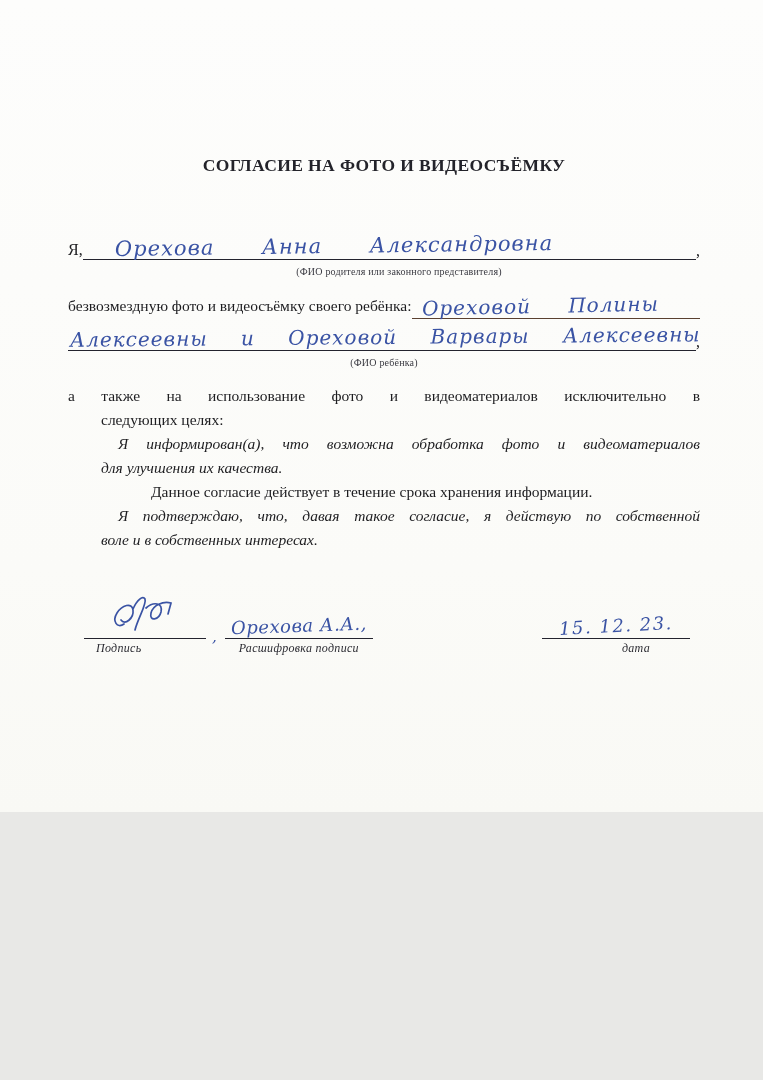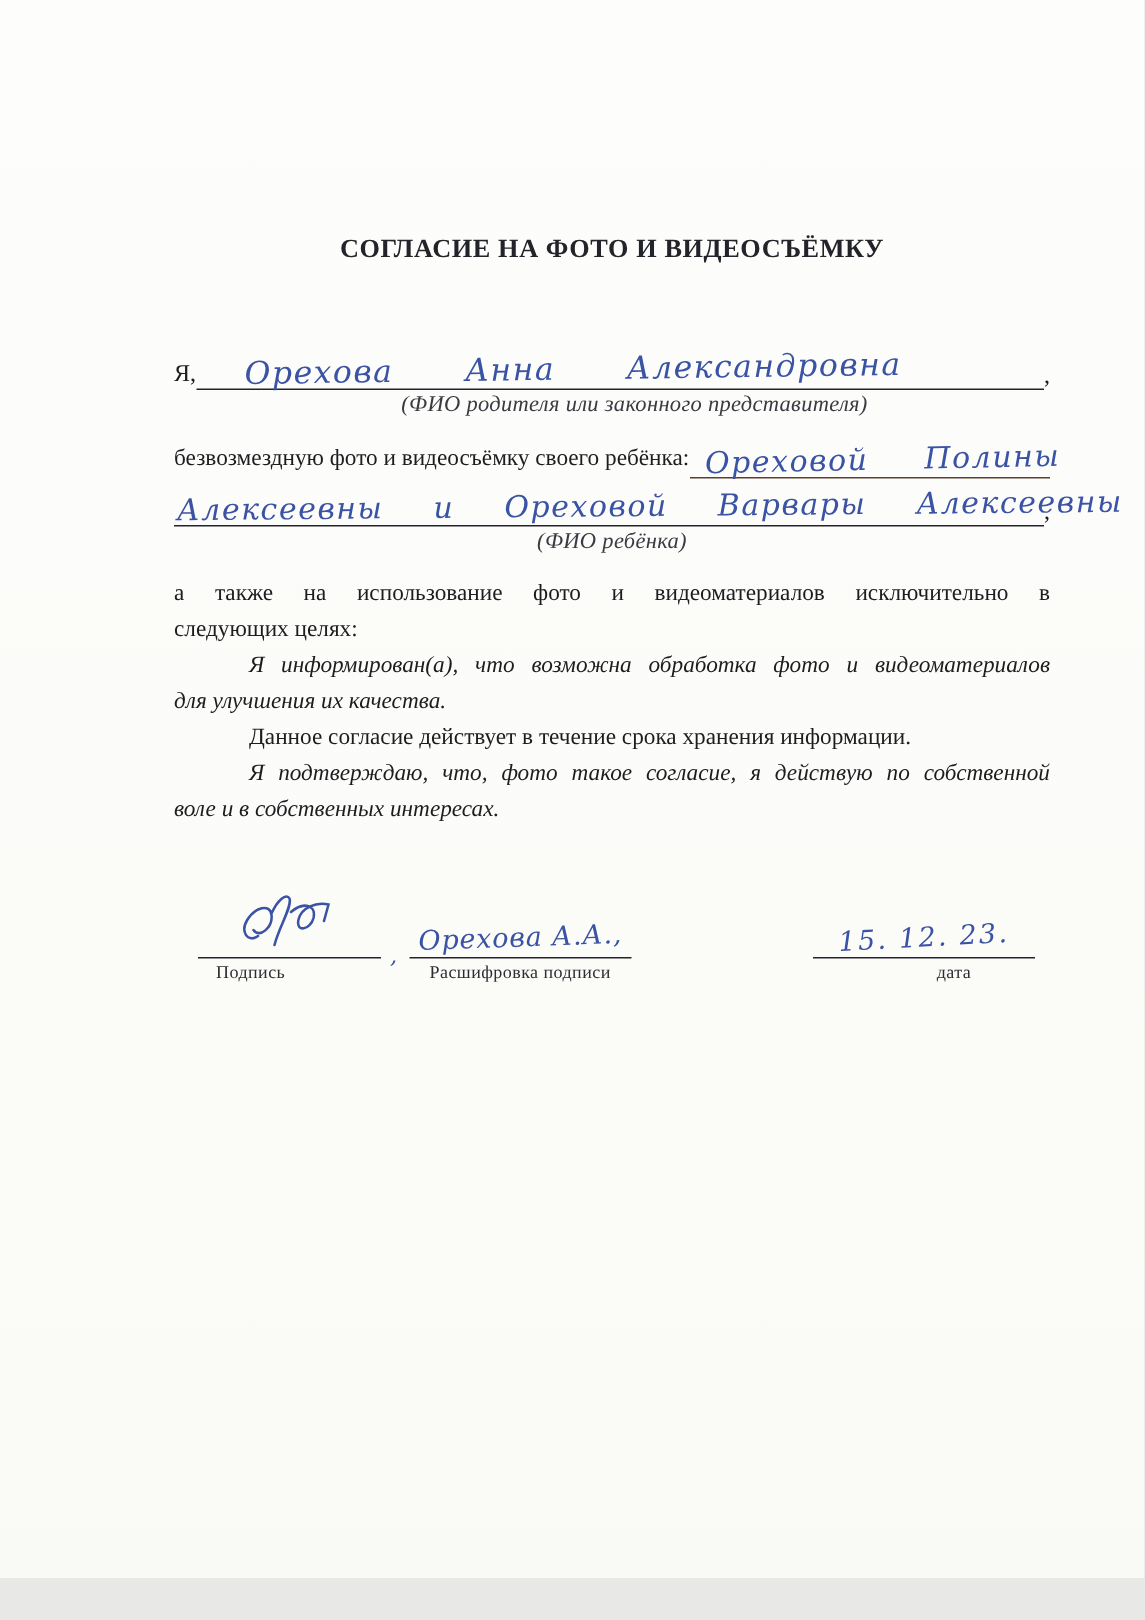--- a/index.html
+++ b/index.html
@@ -1,25 +1,24 @@
 <!DOCTYPE html>
 <html><head>
 <meta charset="utf-8">
 <style>
   * { margin:0; padding:0; box-sizing:border-box; }
   html,body { background:#e8e8e6; }
   .page {
     position:relative;
-    width:763px; height:1052px;
+    width:763px; height:812px;
     margin:0 auto;
     background:linear-gradient(180deg,#fdfdfc 0%,#fbfbf8 70%,#f9f9f5 100%);
     font-family:"Liberation Serif", serif;
     color:#1d1d20;
     overflow:hidden;
-    padding-left:48px;
   }
   .content { padding:155px 63px 0 68px; }
 
   .doc-title {
     text-align:center;
     font-weight:bold;
     font-size:17.5px;
     letter-spacing:0.4px;
     color:#23232a;
     margin-bottom:50px;
@@ -52,27 +51,27 @@
     white-space:nowrap; transform:rotate(-1.2deg);
   }
   .hw-child2 {
     position:absolute; left:2px; bottom:1px;
     font-size:20px; word-spacing:26px; letter-spacing:1px;
     white-space:nowrap; transform:rotate(-0.5deg);
   }
 
   .caption-row { text-align:center; margin-top:1px; margin-bottom:14px; }
   .caption {
-    font-size:15px; font-style:italic; color:#3a3a42; letter-spacing:0.2px;
+    font-size:10px; color:#3a3a42; letter-spacing:0.2px;
   }
   .caption-row.under-parent { padding-left:30px; }
 
   
   .line-just { font-size:15.5px; line-height:24px; text-align:justify; text-align-last:justify; }
-  .line-left { font-size:15.5px; line-height:24px; text-align:left; }
+  .line-left { font-size:15.5px; line-height:24px; text-align:left;margin-left:33px; }
   .indent { text-indent:50px; }
 
   .child-fill-row { display:flex; align-items:flex-end; font-size:15.5px; line-height:24px;justify-content:space-between; }
   .child-fill-row .fill-line { height:26px; border-bottom-color:#5a4030; }
   .full-fill-line { position:relative; height:30px; border-bottom:1.6px solid #23232e; margin-top:2px; }
   .full-fill-wrap { display:flex; align-items:flex-end; }
   .full-fill-wrap .full-fill-line { flex:1; }
 
   
   .purpose-list { list-style:none; margin:4px 0 6px 0; }
@@ -90,21 +89,21 @@
 
   
   .sig-row { display:flex; align-items:flex-end; margin-top:46px; }
   .sig-col { display:flex; flex-direction:column; }
   .sig-value {
     height:40px; display:flex; align-items:flex-end; justify-content:center;
     padding-bottom:2px;
   }
   .sig-line { border-top:1.6px solid #23232e; }
   .sig-label {
-    font-size:12px; color:#2c2c33;
+    font-size:12px; font-style:italic; color:#2c2c33;
     padding-top:2px; text-align:center; letter-spacing:0.3px;
   }
   .col-signature { width:122px; margin-left:16px; }
   .col-signature .sig-label { text-align:left; padding-left:12px; }
   .sig-sep { font-size:15px; color:#3a53a4; padding:0 4px 10px 6px; }
   .col-transcript { width:148px; margin-left:4px; }
   .hw-transcript { font-size:18px; letter-spacing:0.5px; white-space:nowrap; transform:rotate(-2deg); }
   .col-date { width:148px; margin-left:auto; margin-right:10px; }
   .hw-date { font-size:18px; letter-spacing:1.5px; white-space:nowrap; transform:rotate(-3deg); }
   .col-date .sig-label { padding-left:40px; }
@@ -146,21 +145,21 @@
 
     <div class="line-just">а также на использование фото и видеоматериалов исключительно в</div>
     <div class="line-left">следующих целях:</div>
 
     <div class="body-par">
       <div class="line-just indent">Я информирован(а), что возможна обработка фото и видеоматериалов</div>
       <div class="line-left">для улучшения их качества.</div>
     </div>
     <div class="line-left indent">Данное согласие действует в течение срока хранения информации.</div>
     <div class="body-par">
-      <div class="line-just indent">Я подтверждаю, что, фото такое согласие, я действую по собственной</div>
+      <div class="line-just indent">Я подтверждаю, что, давая такое согласие, я действую по собственной</div>
       <div class="line-left">воле и в собственных интересах.</div>
     </div>
 
     <div class="sig-row">
 
       <div class="sig-col col-signature">
         <div class="sig-value">
           <svg width="74" height="42" viewBox="0 0 74 42">
             <path d="M16 30 C9 35 4 27 9 19 C14 11 24 8 25 16 C26 24 17 32 13 26 M25 15 C29 6 35 1 37 5 C39 10 30 24 27 36 M38 14 C46 7 55 9 53 18 C51 26 41 28 43 19 C45 11 55 7 63 9 L60 20" stroke="#3a53a4" stroke-width="1.7" fill="none" stroke-linecap="round"></path>
           </svg>

